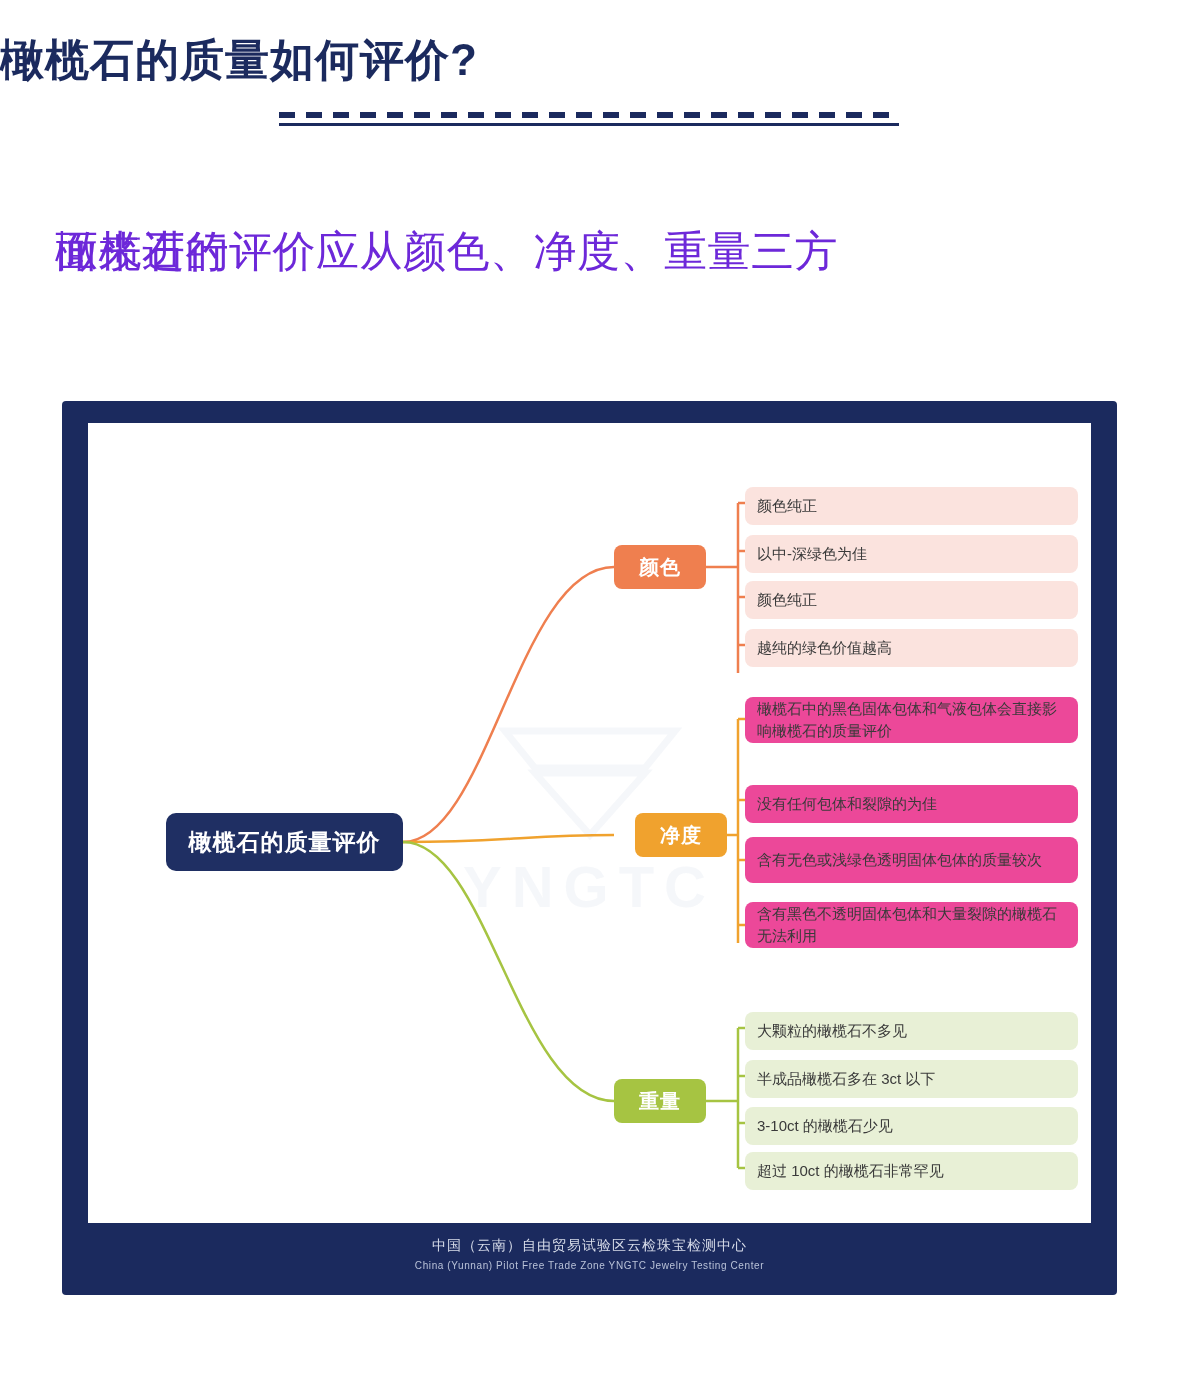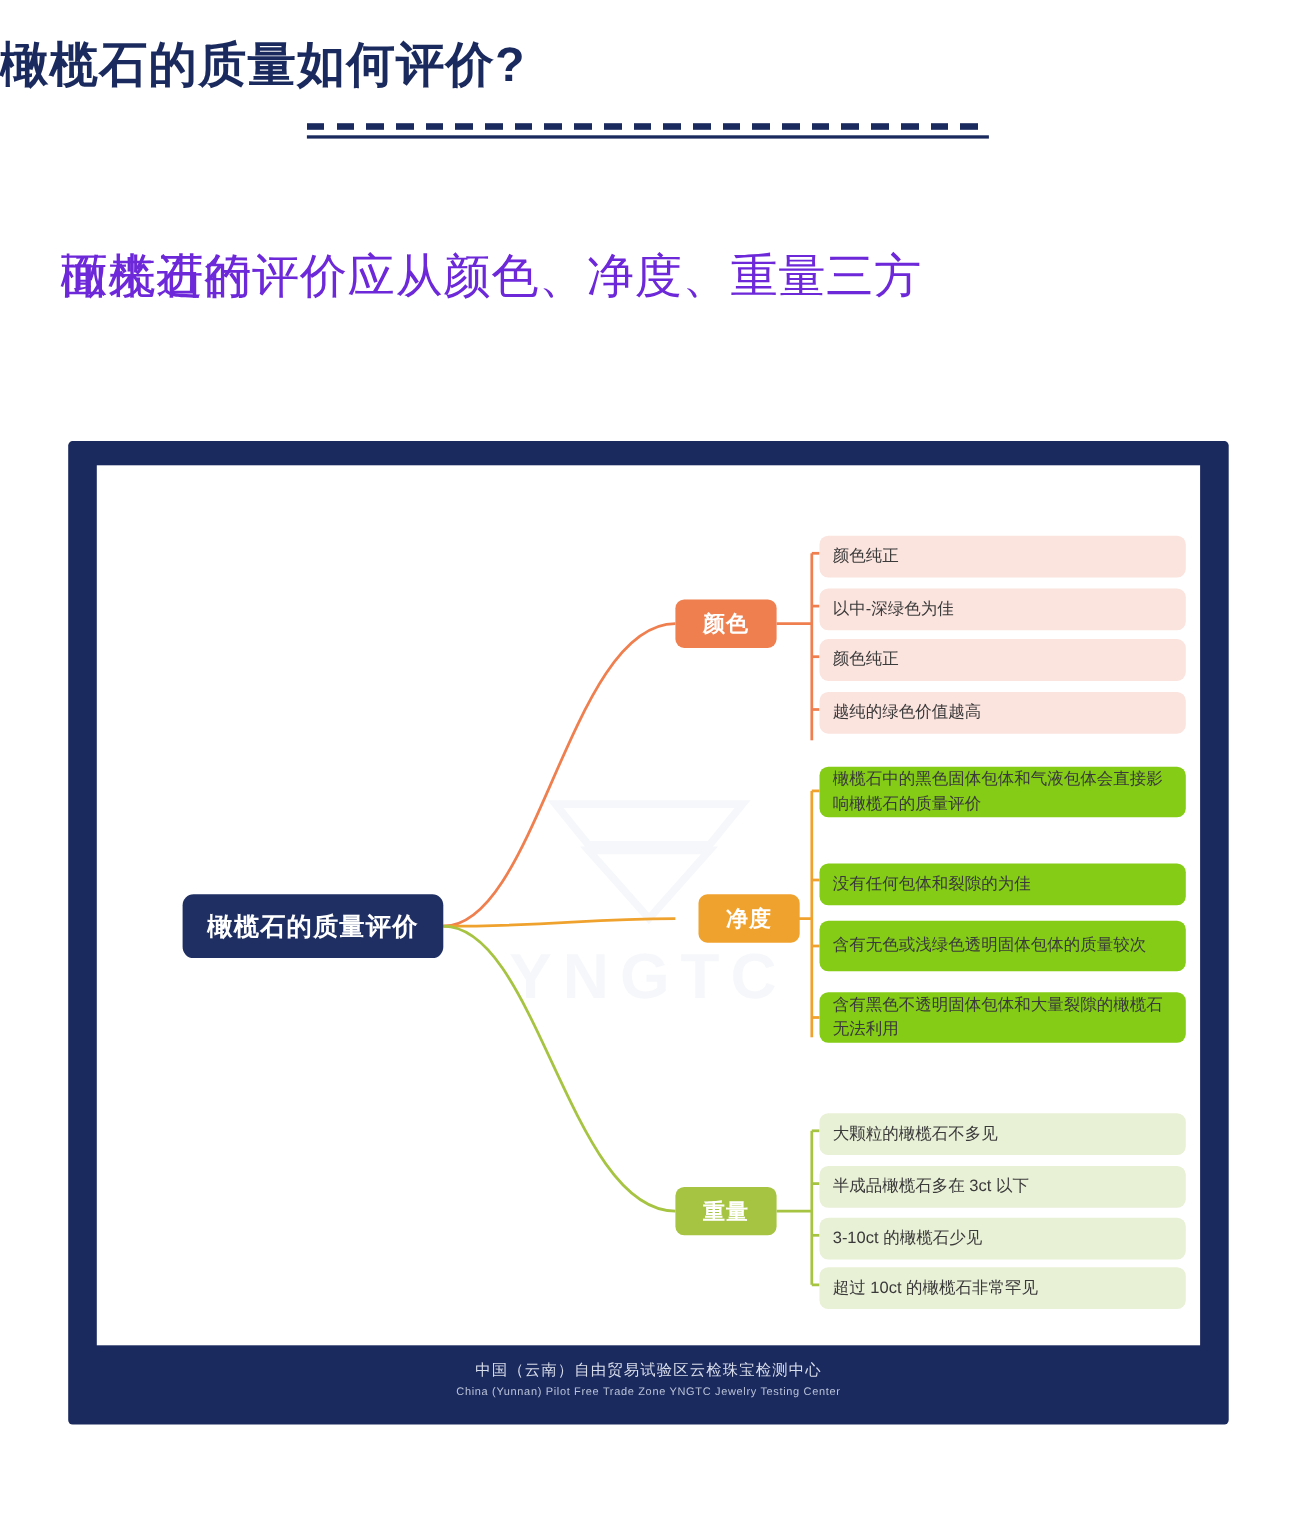--- a/index.html
+++ b/index.html
@@ -159,21 +159,21 @@
     width: 333px;
     border-radius: 8px;
     font-size: 15px;
     color: #3a3a3a;
     padding: 8px 12px;
     line-height: 1.45;
     display: flex;
     align-items: center;
   }
   .leaf.pink   { background: #fbe3de; }
-  .leaf.peach  { background: #84cc16; }
+  .leaf.peach  { background: #ec4899; }
   .leaf.green  { background: #e8f0d6; }
 </style>
 </head>
 <body>
 
 <div class="page">
 
   <div class="title-wrap">
     <div class="title">橄榄石的质量如何评价?</div>
   </div>

